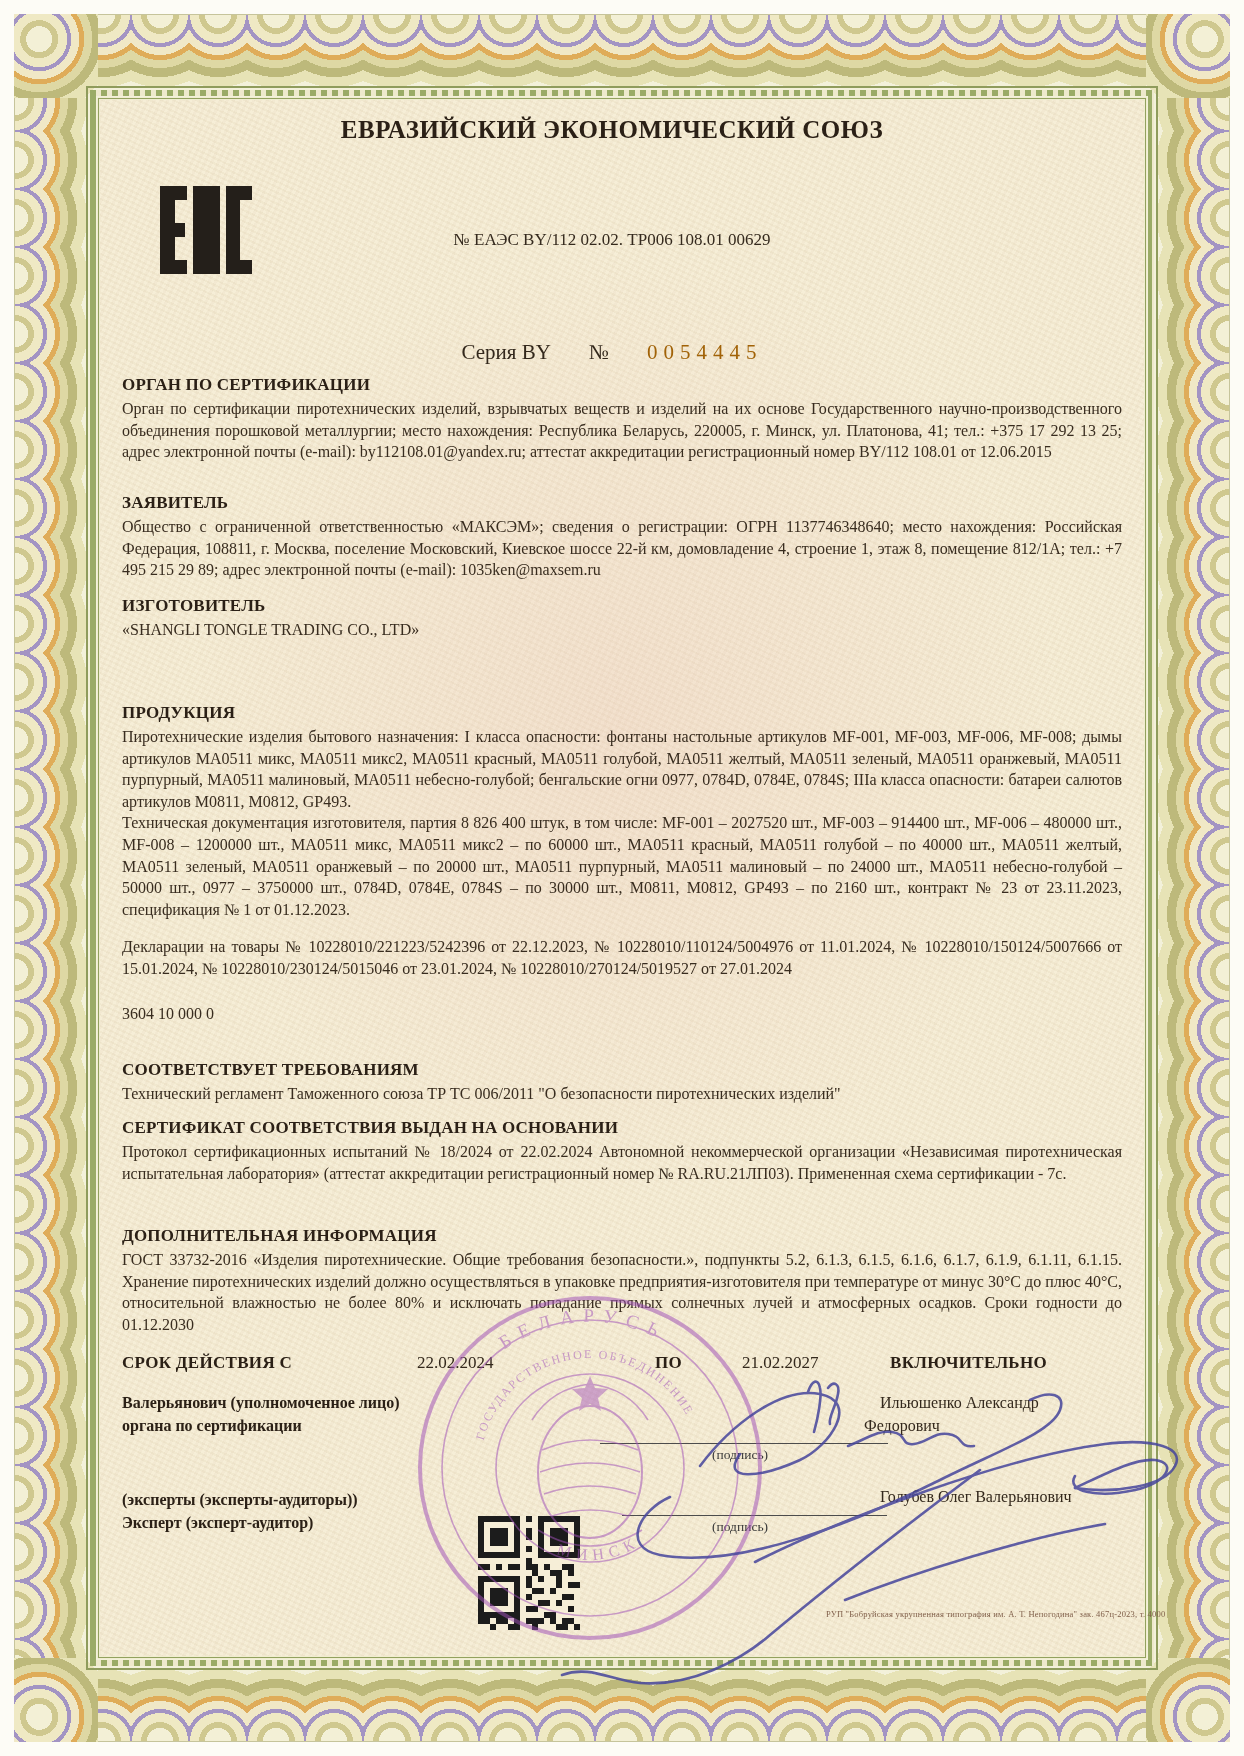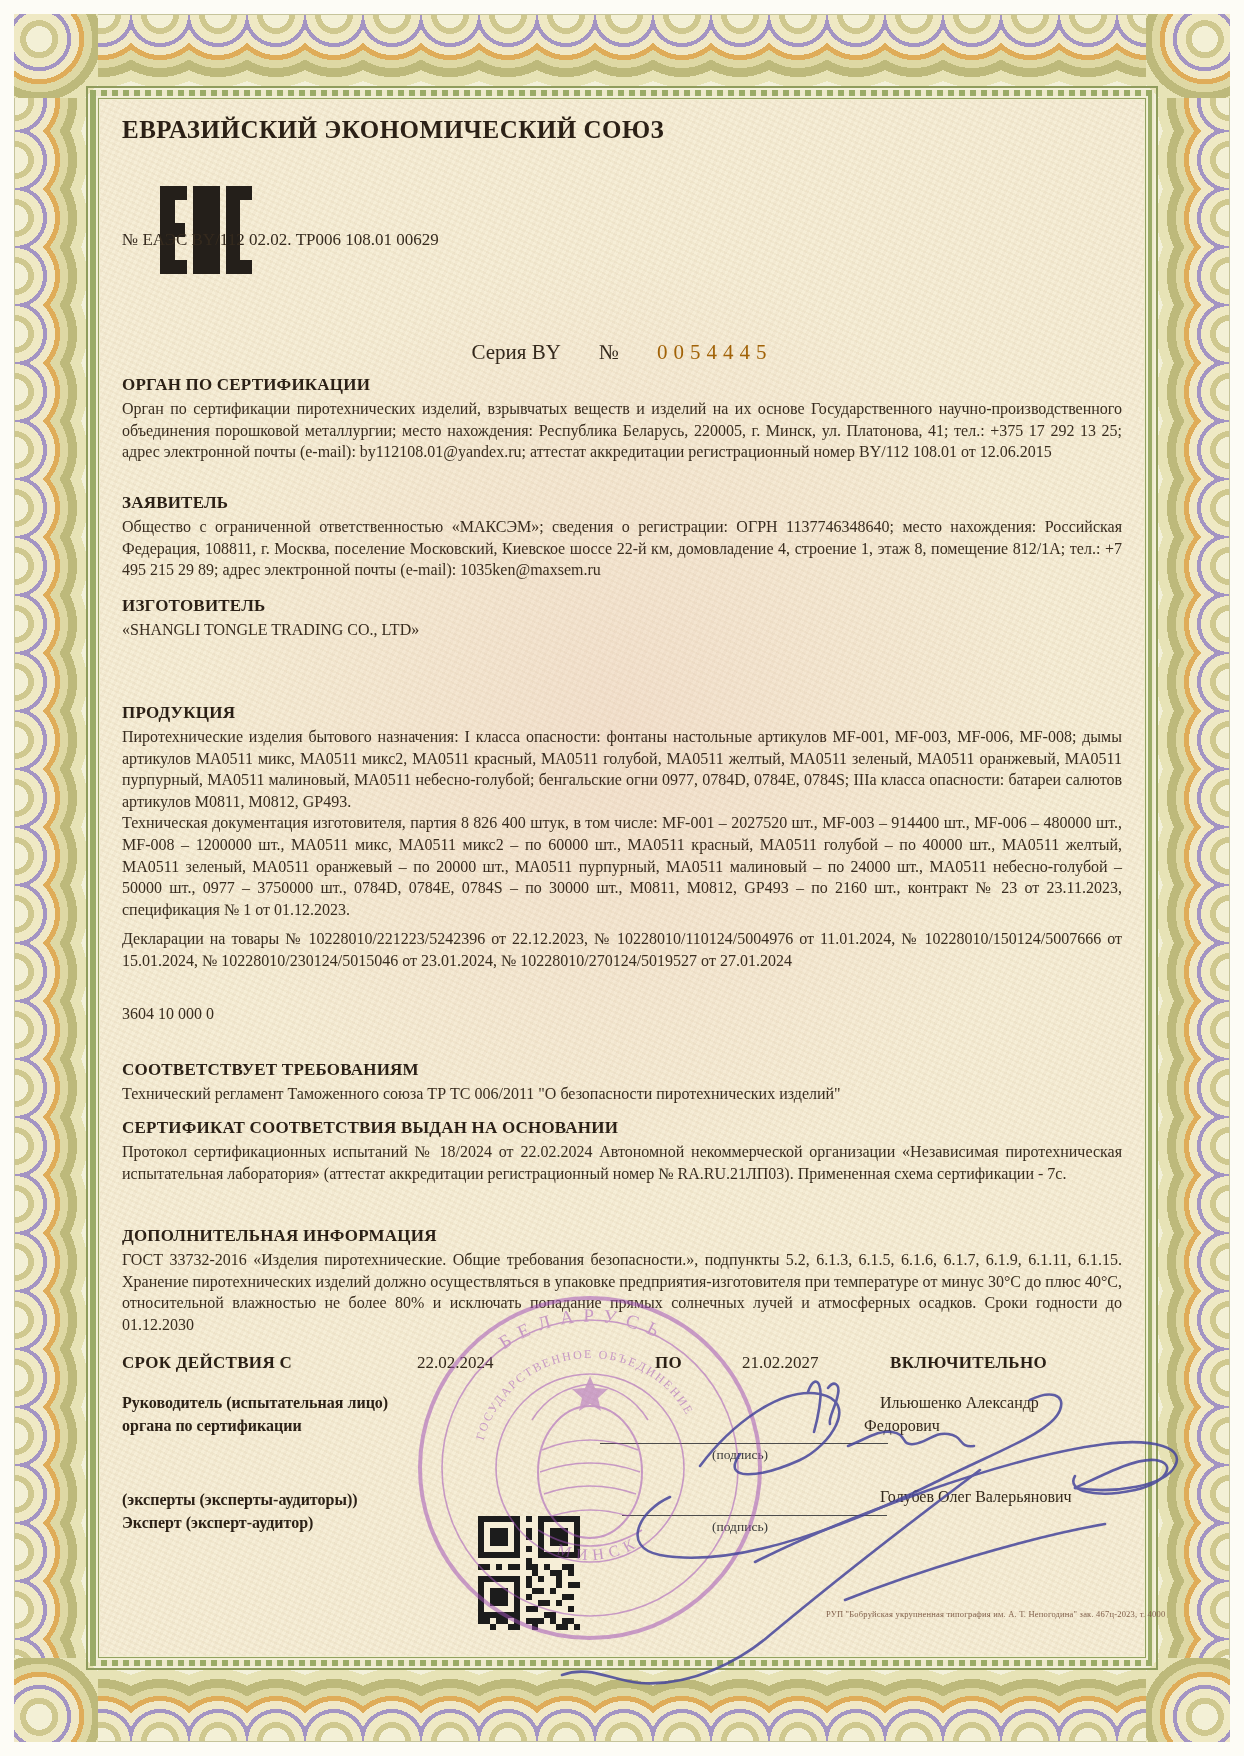--- a/index.html
+++ b/index.html
@@ -25,21 +25,21 @@
   .frame-mid{position:absolute;inset:90px;border:6px solid transparent;
     border-image:repeating-linear-gradient(90deg,#9aab66 0 6px,#eee9cc 6px 11px) 6;}
   .frame-inner{position:absolute;inset:98px;border:1px solid #93a15e;}
   .paper{position:absolute;inset:100px;
     background:
       radial-gradient(ellipse 58% 42% at 50% 40%, rgba(233,186,178,.26), rgba(233,186,178,0) 72%),
       repeating-linear-gradient(115deg, rgba(185,148,118,.06) 0 3px, rgba(0,0,0,0) 3px 6px),
       repeating-linear-gradient(25deg, rgba(188,168,118,.09) 0 2px, rgba(0,0,0,0) 2px 5px),
       #f6eed7;}
   
-  .center{position:absolute;left:122px;width:1000px;text-align:left;}
+  .center{position:absolute;left:112px;width:1000px;text-align:center;}
   .t-union{top:116px;font-size:25px;font-weight:bold;letter-spacing:.5px;color:#2b2016;}
   .t-doc{top:165px;font-size:25px;font-weight:bold;letter-spacing:.5px;color:#2b2016;}
   .t-num{top:230px;font-size:17px;color:#352a1e;}
   .series-row{top:340px;display:flex;justify-content:center;align-items:baseline;gap:38px;font-size:21px;}
   .serial{color:#a16207;letter-spacing:6px;font-weight:normal;}
   .sec{position:absolute;left:122px;width:1000px;}
   .sec .h{font-weight:bold;font-size:17px;letter-spacing:.2px;color:#2b2016;}
   .sec p{margin:3px 0 0;text-align:justify;font-size:16px;line-height:21.6px;color:#382c1f;}
   .sec p.nojust{text-align:left;}
   .vl{position:absolute;font-size:17px;white-space:nowrap;}
@@ -106,21 +106,21 @@
 
   <div class="sec" style="top:596px">
     <div class="h">ИЗГОТОВИТЕЛЬ</div>
     <p class="nojust">«SHANGLI TONGLE TRADING CO., LTD»</p>
   </div>
 
   <div class="sec" style="top:703px">
     <div class="h">ПРОДУКЦИЯ</div>
     <p>Пиротехнические изделия бытового назначения: I класса опасности: фонтаны настольные артикулов MF-001, MF-003, MF-006, MF-008; дымы артикулов МА0511 микс, МА0511 микс2, МА0511 красный, МА0511 голубой, МА0511 желтый, МА0511 зеленый, МА0511 оранжевый, МА0511 пурпурный, МА0511 малиновый, МА0511 небесно-голубой; бенгальские огни 0977, 0784D, 0784E, 0784S; IIIа класса опасности: батареи салютов артикулов M0811, M0812, GP493.</p>
     <p style="margin-top:0">Техническая документация изготовителя, партия 8 826 400 штук, в том числе: MF-001 – 2027520 шт., MF-003 – 914400 шт., MF-006 – 480000 шт., MF-008 – 1200000 шт., МА0511 микс, МА0511 микс2 – по 60000 шт., МА0511 красный, МА0511 голубой – по 40000 шт., МА0511 желтый, МА0511 зеленый, МА0511 оранжевый – по 20000 шт., МА0511 пурпурный, МА0511 малиновый – по 24000 шт., МА0511 небесно-голубой – 50000 шт., 0977 – 3750000 шт., 0784D, 0784E, 0784S – по 30000 шт., M0811, M0812, GP493 – по 2160 шт., контракт № 23 от 23.11.2023, спецификация № 1 от 01.12.2023.</p>
-    <p style="margin-top:8px">Декларации на товары № 10228010/221223/5242396 от 22.12.2023, № 10228010/110124/5004976 от 11.01.2024, № 10228010/150124/5007666 от 15.01.2024, № 10228010/230124/5015046 от 23.01.2024, № 10228010/270124/5019527 от 27.01.2024</p>
+    <p style="margin-top:16px">Декларации на товары № 10228010/221223/5242396 от 22.12.2023, № 10228010/110124/5004976 от 11.01.2024, № 10228010/150124/5007666 от 15.01.2024, № 10228010/230124/5015046 от 23.01.2024, № 10228010/270124/5019527 от 27.01.2024</p>
   </div>
 
   <div class="sec" style="top:1000px">
     <p class="nojust">3604 10 000 0</p>
   </div>
 
   <div class="sec" style="top:1060px">
     <div class="h">СООТВЕТСТВУЕТ ТРЕБОВАНИЯМ</div>
     <p class="nojust">Технический регламент Таможенного союза ТР ТС 006/2011 "О безопасности пиротехнических изделий"</p>
   </div>
@@ -134,21 +134,21 @@
     <div class="h">ДОПОЛНИТЕЛЬНАЯ ИНФОРМАЦИЯ</div>
     <p>ГОСТ 33732-2016 «Изделия пиротехнические. Общие требования безопасности.», подпункты 5.2, 6.1.3, 6.1.5, 6.1.6, 6.1.7, 6.1.9, 6.1.11, 6.1.15. Хранение пиротехнических изделий должно осуществляться в упаковке предприятия-изготовителя при температуре от минус 30°С до плюс 40°С, относительной влажностью не более 80% и исключать попадание прямых солнечных лучей и атмосферных осадков. Сроки годности до 01.12.2030</p>
   </div>
 
   <span class="vl vb" style="left:122px;top:1353px">СРОК ДЕЙСТВИЯ С</span>
   <span class="vl" style="left:417px;top:1353px">22.02.2024</span>
   <span class="vl vb" style="left:655px;top:1353px">ПО</span>
   <span class="vl" style="left:742px;top:1353px">21.02.2027</span>
   <span class="vl vb" style="left:890px;top:1353px">ВКЛЮЧИТЕЛЬНО</span>
 
-  <span class="sg sgb" style="left:122px;top:1394px">Руководитель (испытательная лицо)</span>
+  <span class="sg sgb" style="left:122px;top:1394px">Валерьянович (уполномоченное лицо)</span>
   <span class="sg sgb" style="left:122px;top:1417px">органа по сертификации</span>
   <div class="sigline" style="left:600px;top:1443px;width:288px"></div>
   <span class="cap" style="left:712px;top:1447px">(подпись)</span>
   <span class="sg" style="left:880px;top:1394px">Ильюшенко Александр</span>
   <span class="sg" style="left:864px;top:1417px">Федорович</span>
 
   <span class="sg sgb" style="left:122px;top:1514px">Эксперт (эксперт-аудитор)</span>
   <span class="sg sgb" style="left:122px;top:1491px">(эксперты (эксперты-аудиторы))</span>
   <div class="sigline" style="left:622px;top:1515px;width:265px"></div>
   <span class="cap" style="left:712px;top:1519px">(подпись)</span>

